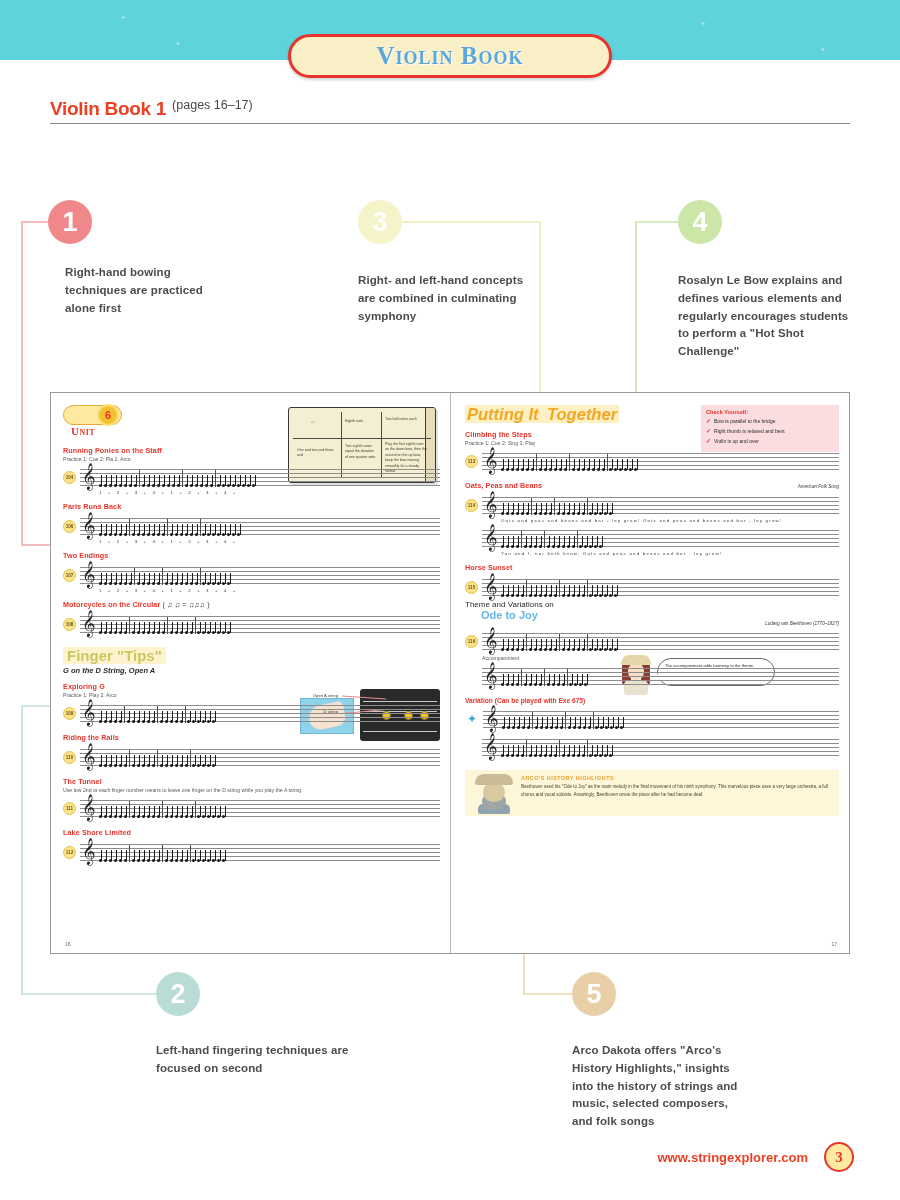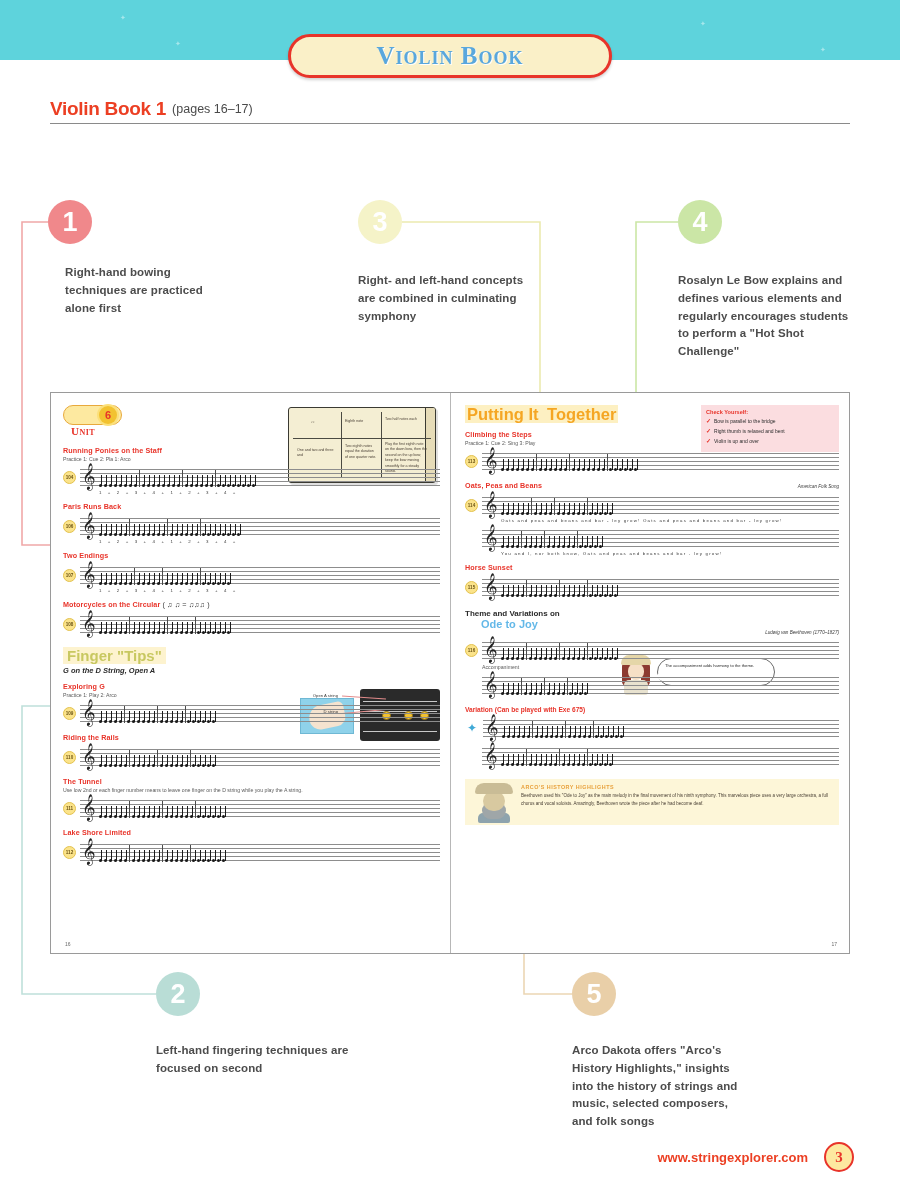--- a/index.html
+++ b/index.html
@@ -40,21 +40,21 @@
     font-variant: small-caps;
   }
 
   
   #page-heading {
     position: absolute; left: 50px; top: 98px; width: 800px;
   }
   #page-heading .rule {
     border-bottom: 1.5px solid #8a8a8a;
     padding-bottom: 3px;
-    display: flex; align-items: center;
+    display: flex; align-items: flex-start;
   }
   #page-heading .h-main {
     font-family: "Liberation Sans", sans-serif;
     font-weight: bold; font-size: 19px; color: #ec3f23;
     letter-spacing: -.3px;
   }
   #page-heading .h-sub {
     font-size: 12.5px; color: #4a4a4a; margin-left: 6px;
   }
 
@@ -252,37 +252,37 @@
   }
 
   .ann { position: absolute; font-size: 4.2px; color: #3a3a3a; }
   .ann-line { position: absolute; background: #e28b8b; height: .7px; }
 
   
   .pit-title {
     font-family: "Liberation Sans", sans-serif; font-weight: bold;
     font-size: 16.5px; color: #63b8e8;
   }
-  .pit-title span { color: #f5a623; background: #fdf0c2; padding: 0 2px; }
+  .pit-title span { color: #f5a623; background: #fdf0c2; padding: 0 2px; font-style: italic; }
 
   .check-box {
     position: absolute; right: 10px; top: 12px; width: 138px;
     background: #fbdde0; padding: 4px 5px 5px 5px;
   }
   .check-box .cb-title {
     font-size: 5.6px; font-weight: bold; color: #e8342a; margin-bottom: 2px;
   }
   .check-box .cb-item {
     font-size: 5px; color: #2b2b2b; line-height: 1.65; display: flex; align-items: flex-start;
   }
   .check-box .cb-item .tick { color: #e8342a; font-weight: bold; margin-right: 3px; font-size: 6px; }
 
   .src-credit { font-size: 4.6px; color: #3a3a3a; text-align: right; font-style: italic; }
 
-  .tv-title { font-size: 8px; font-weight: bold; color: #2b2b2b; margin-top: 9px; }
+  .tv-title { font-size: 8px; font-weight: normal; color: #2b2b2b; margin-top: 0; }
   .tv-song  { font-family: "Liberation Sans", sans-serif; font-weight: bold; font-size: 11px; color: #63b8e8; margin-left: 16px; }
 
   .char-bubble {
     position: absolute; right: 74px; top: 265px; width: 118px; height: 28px;
     background: #fff; border: 1px solid #6a6a6a; border-radius: 14px;
     font-size: 4.1px; color: #2b2b2b; padding: 4px 7px; line-height: 1.5;
   }
   .char-bubble::after {
     content: ""; position: absolute; left: -7px; top: 12px;
     border: 5px solid transparent; border-right-color: #fff;

